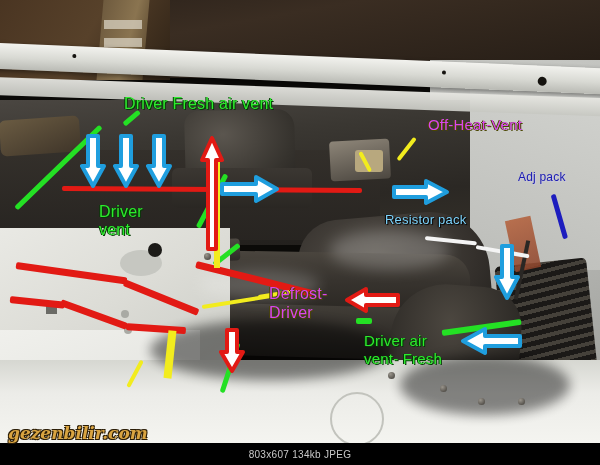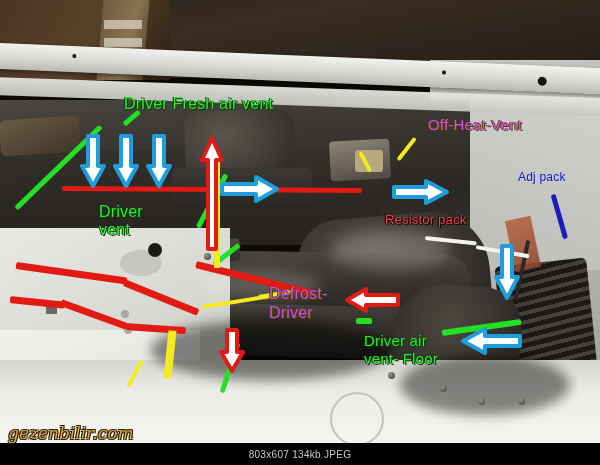--- a/index.html
+++ b/index.html
@@ -160,21 +160,21 @@
   .screw{position:absolute;width:7px;height:7px;border-radius:50%;
     background:radial-gradient(circle at 35% 30%,#9a958c,#3c3934);}
   .shadow-soft{position:absolute;border-radius:50%;filter:blur(6px);opacity:.45;background:#000;}
   .hi-soft{position:absolute;border-radius:50%;filter:blur(7px);opacity:.20;background:#fff;}
   .label{
     position:absolute;font-weight:normal;white-space:nowrap;
     line-height:1.05;letter-spacing:.2px;
   }
   .lbl-green{color:#2dea2d;text-shadow:1px 1px 0 #063b06,-1px 0 0 #063b06;}
   .lbl-yellow{color:#d946ef;text-shadow:1px 1px 0 #4a4600,-1px 0 0 #4a4600;}
-  .lbl-white{color:#ef4444;text-shadow:1px 1px 1px #000,-1px 0 1px #000;}
+  .lbl-white{color:#7dd3fc;text-shadow:1px 1px 1px #000,-1px 0 1px #000;}
   .lbl-blue{color:#1a1ab4;text-shadow:1px 1px 0 #c9c9dd;}
   .lbl-black{color:#0c0c0c;}
 
   .line{position:absolute;transform-origin:0 50%;border-radius:2px;}
   .ln-green{background:#24e024;}
   .ln-red{background:#e21a14;}
   .ln-yellow{background:#f2ec1e;}
   .ln-blue{background:#1d1dbe;}
   .ln-white{background:#f4f4f4;}
 
@@ -184,21 +184,21 @@
   
   .footer{
     position:absolute;left:0;top:443px;width:600px;height:22px;
     background:#000;color:#c9c9c9;
     font-size:10px;display:flex;align-items:center;justify-content:center;
     letter-spacing:.3px;
   }
   .watermark{
     position:absolute;left:8px;top:443px;
     font-family:"DejaVu Serif",serif;
-    font-style:italic;font-weight:normal;font-size:17px;
+    font-style:italic;font-weight:bold;font-size:17px;
     color:#d9a441;
     text-shadow:1px 1px 0 #2b1d06,-1px -1px 0 #2b1d06,1px -1px 0 #2b1d06,-1px 1px 0 #2b1d06;
     transform:translateY(-20px);
   }
 </style>
 </head>
 <body>
 
 <div id="stage">
 
@@ -337,21 +337,21 @@
     <div class="label lbl-yellow" style="left:428px;top:117px;font-size:15px;">Off-Heat-Vent</div>
 
     <div class="label lbl-blue" style="left:518px;top:171px;font-size:12px;">Adj pack</div>
 
     <div class="label lbl-white" style="left:385px;top:213px;font-size:13px;">Resistor pack</div>
 
     <div class="label lbl-yellow" style="left:269px;top:286px;font-size:16px;">Defrost-</div>
     <div class="label lbl-yellow" style="left:269px;top:305px;font-size:16px;">Driver</div>
 
     <div class="label lbl-green" style="left:364px;top:333px;font-size:15px;">Driver air</div>
-    <div class="label lbl-green" style="left:364px;top:351px;font-size:15px;">vent- Floor</div>
+    <div class="label lbl-green" style="left:364px;top:351px;font-size:15px;">vent- Fresh</div>
 
 
   </div>
 
   <div class="footer">
     <span>803x607 134kb JPEG</span>
   </div>
   <div class="watermark">gezenbilir.com</div>
 
 </div>

